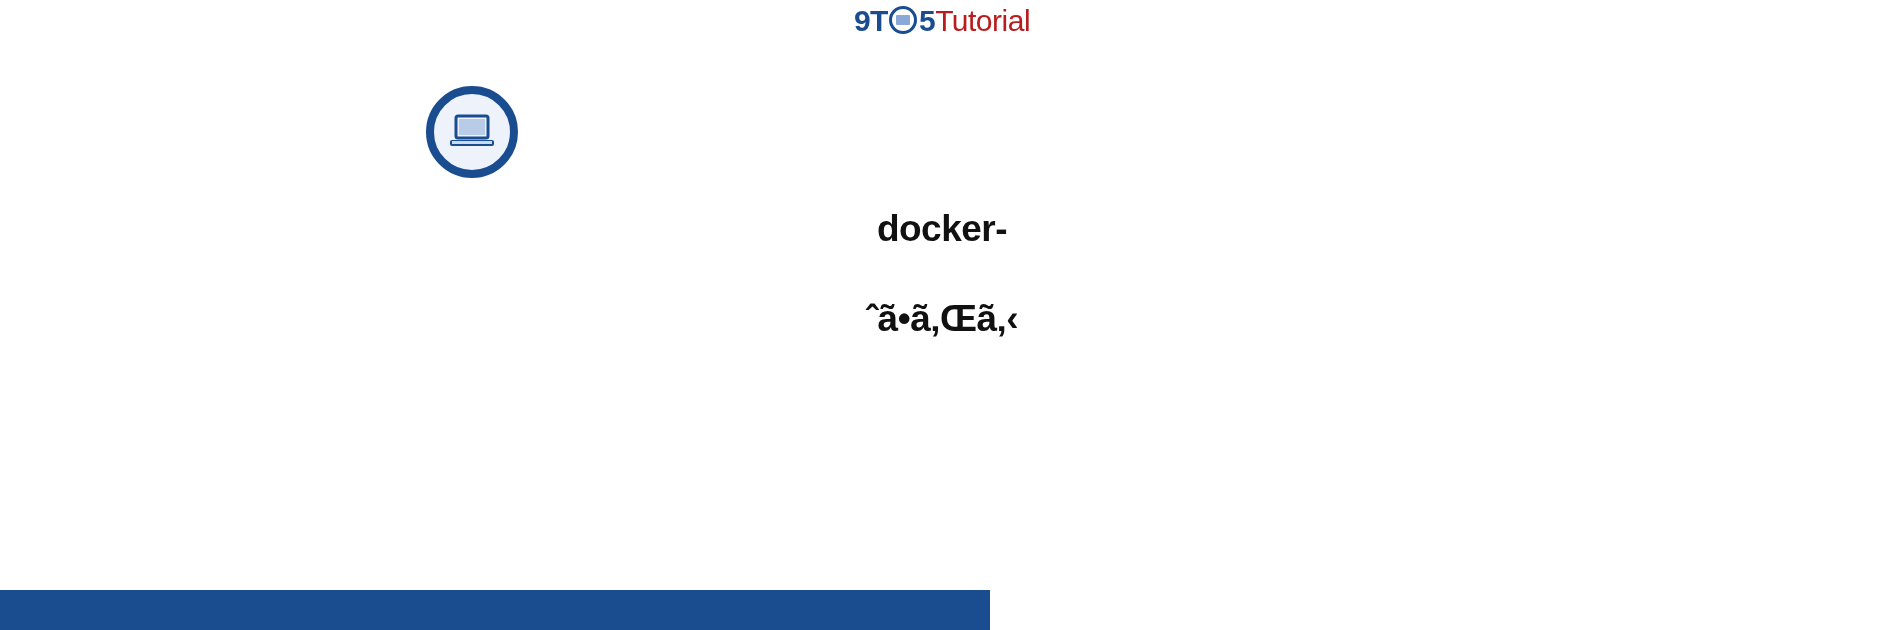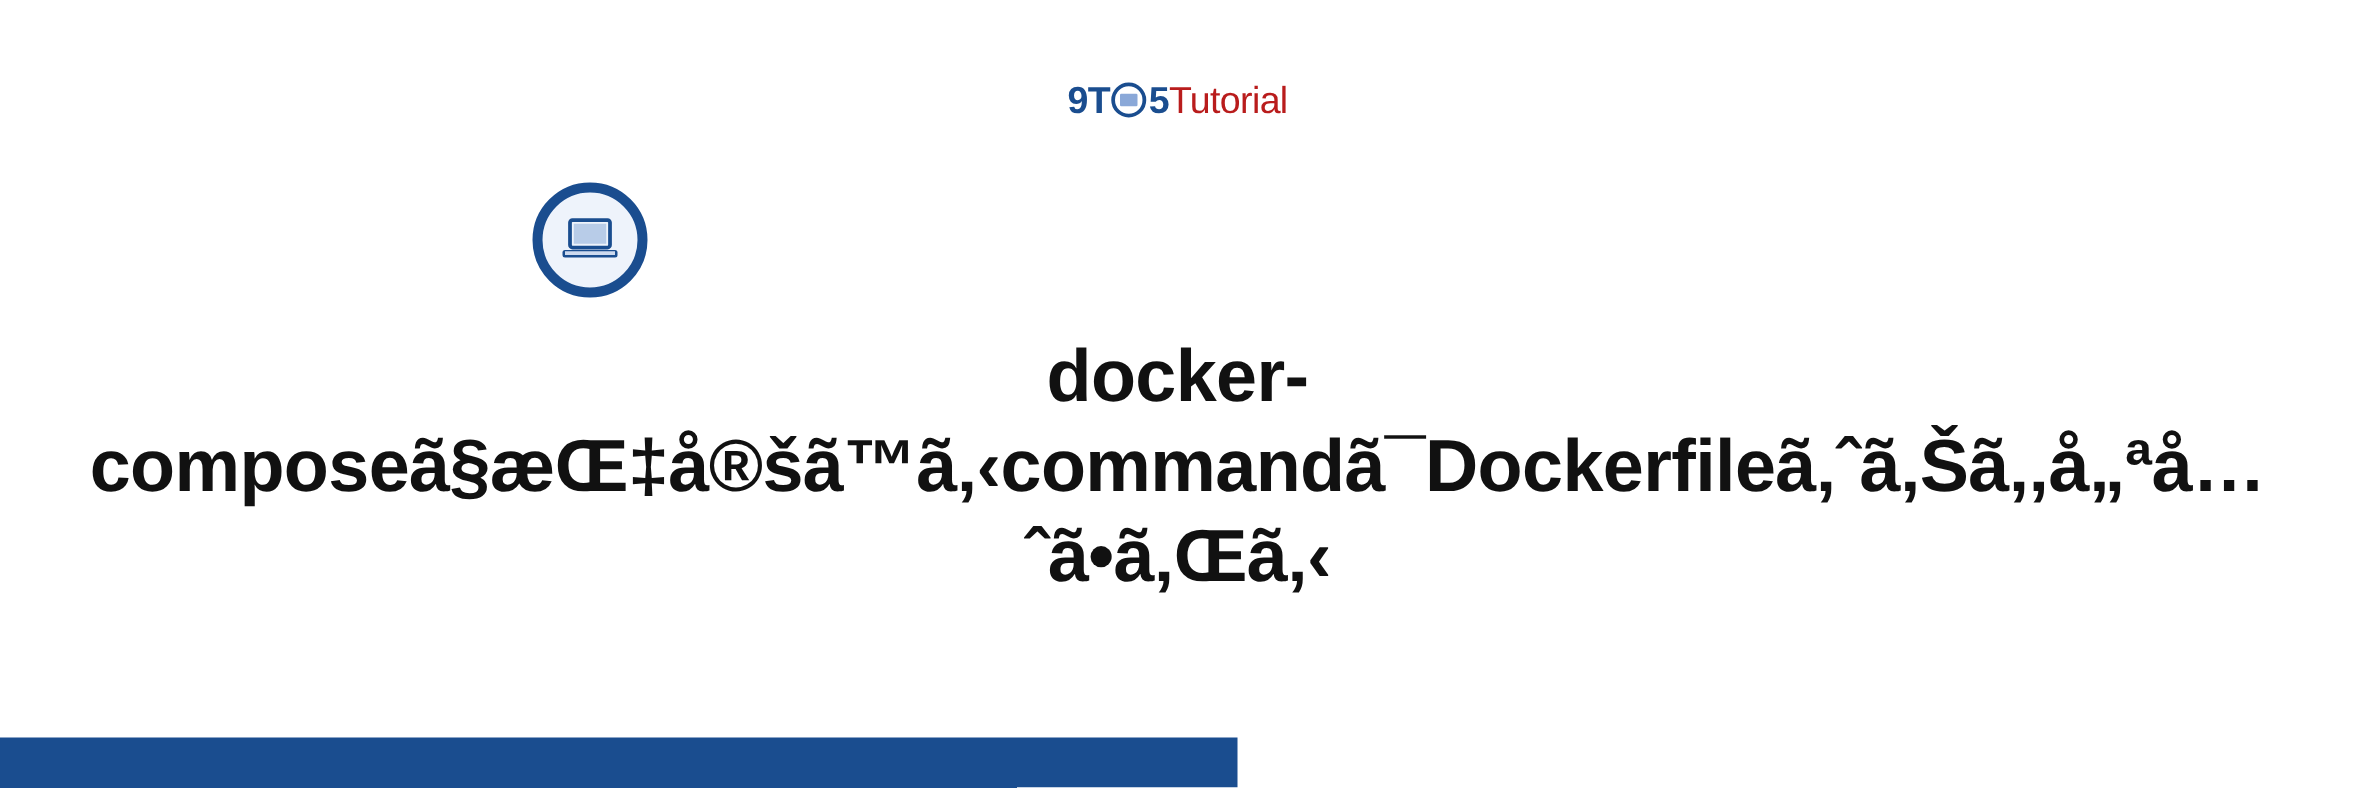--- a/index.html
+++ b/index.html
@@ -11,22 +11,21 @@
       font-family: Arial, Helvetica, sans-serif;
       background: #ffffff;
       width: 1884px;
       height: 630px;
       overflow: hidden;
       position: relative;
     }
     .header {
       width: 100%;
       text-align: center;
-      padding-top: 20px;
-      margin-top: 44px;
+      padding-top: 4px;
     }
     .logo {
       display: inline-flex;
       align-items: center;
       font-size: 30px;
       font-weight: 500;
       color: #1a4d8f;
       letter-spacing: -0.5px;
     }
     .logo-9t {
@@ -67,21 +66,21 @@
       align-items: center;
       justify-content: center;
       width: 92px;
       height: 92px;
       border: 8px solid #1a4d8f;
       border-radius: 50%;
       background: #eef3fb;
       margin-left: -940px;
     }
     .article-title {
-      font-size: 59px;
+      font-size: 37px;
       font-weight: 700;
       color: #111;
       text-align: center;
       margin-top: 28px;
       line-height: 1.22;
       padding: 0 70px;
       word-wrap: break-word;
       letter-spacing: -0.5px;
     }
     .bottom-bar {
@@ -112,18 +111,18 @@
     <svg width="48" height="40" viewBox="0 0 48 40">
       <rect x="8" y="4" width="32" height="22" rx="2" fill="none" stroke="#1a4d8f" stroke-width="3"></rect>
       <rect x="11" y="7" width="26" height="16" fill="#b8cce8"></rect>
       <rect x="2" y="28" width="44" height="6" rx="2" fill="#1a4d8f"></rect>
       <rect x="4" y="29" width="40" height="3" fill="#cdd9ee"></rect>
     </svg>
   </div>
 
   <h1 class="article-title">
     <span>docker-</span><br>
-    <span>composeã§æŒ‡å®šã™ã‚‹commandã¯Dockerfileã‚ˆã‚Šã‚‚å„ªå…</span><br>
+    <br>
     <span>ˆã•ã‚Œã‚‹</span>
   </h1>
 </div>
 
 <div class="bottom-bar"></div>
 
 </body></html>

